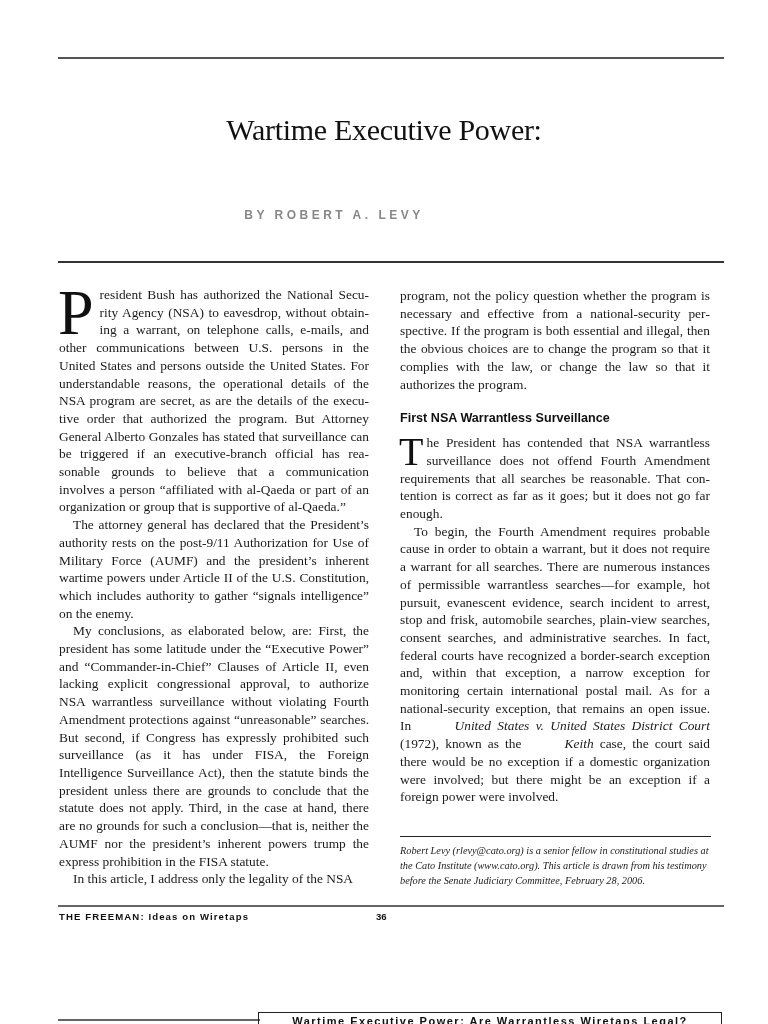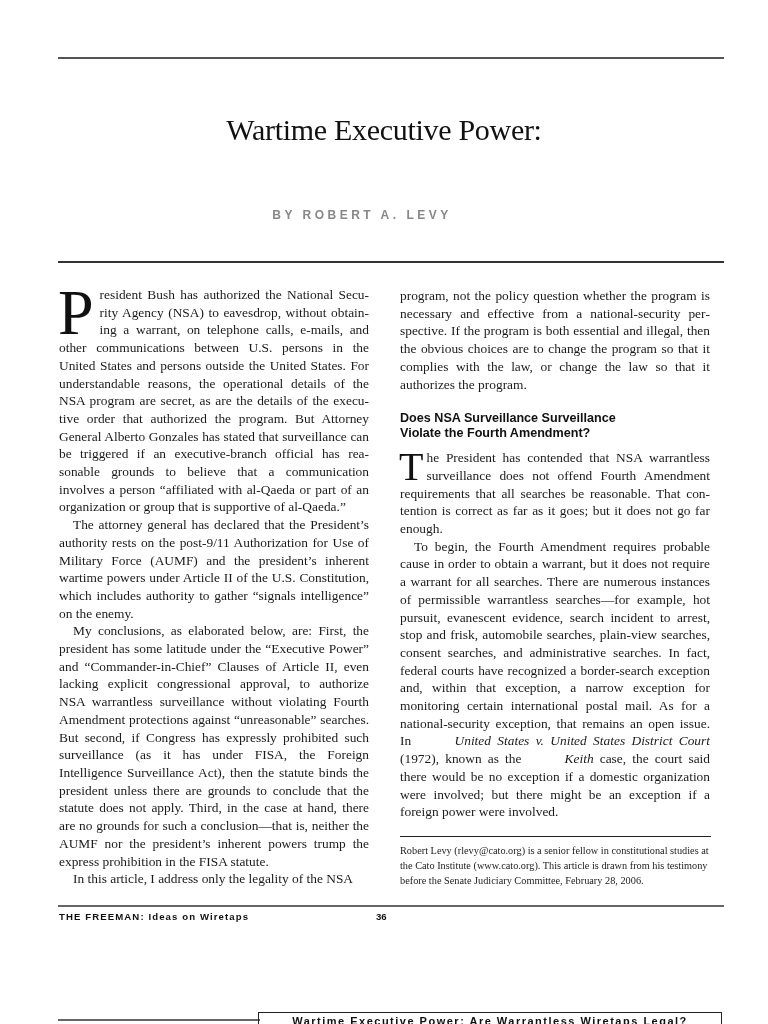--- a/index.html
+++ b/index.html
@@ -4,32 +4,32 @@
   <style>
     html, body { margin: 0; padding: 0; background: #ffffff; }
     body { width: 768px; height: 1024px; position: relative; overflow: hidden; color: #1a1a1a; }
     .rule { position: absolute; left: 58px; width: 666px; background: #555; }
     .rule.top { top: 57px; height: 2px; }
     .rule.mid { top: 261px; height: 2px; background: #333; }
     .rule.foot { top: 905px; height: 2px; background: #666; }
     .title { position: absolute; left: 0; width: 768px; top: 110px; text-align: center;
       font-family: "Liberation Serif", "DejaVu Serif", serif; font-size: 30px; line-height: 40px; color: #111; letter-spacing: -0.3px; }
     .byline { position: absolute; left: 0; width: 668px; top: 208px; text-align: center;
-      font-family: "Liberation Sans", "DejaVu Sans", sans-serif; font-weight: bold; font-size: 12px; letter-spacing: 3.5px; color: #888; margin-left: 28px; }
+      font-family: "Liberation Sans", "DejaVu Sans", sans-serif; font-weight: bold; font-size: 12px; letter-spacing: 3.5px; color: #888; }
     .col { position: absolute; top: 286px; width: 310px;
       font-family: "Liberation Serif", "DejaVu Serif", serif; font-size: 13.4px; line-height: 17.7px; text-align: justify; color: #1a1a1a; hyphens: manual; }
     .col.left { left: 59px; }
     .col.right { left: 400px; top: 287px; }
     .col p { margin: 0; text-indent: 0; }
     .col p.indent { text-indent: 14px; }
     .dropcap-big { float: left; font-size: 64px; line-height: 50px; margin: 2px 6px 0 -1px; font-family: "Liberation Serif", "DejaVu Serif", serif; color: #111; }
     .dropcap-small { float: left; font-size: 40px; line-height: 32px; margin: 2px 3px 0 -1px; font-family: "Liberation Serif", "DejaVu Serif", serif; color: #111; }
     .section-head { font-family: "Liberation Sans", "DejaVu Sans", sans-serif; font-weight: bold; font-size: 12.6px; line-height: 15px; margin: 18px 0 8px 0; text-align: left; color: #111; }
     .bio-rule { position: absolute; left: 400px; width: 311px; top: 836px; height: 1px; background: #222; }
-    .bio { position: absolute; left: 400px; top: 843px; width: 312px; font-family: "Liberation Serif", "DejaVu Serif", serif; font-size: 10.3px; line-height: 15px; color: #222; }
+    .bio { position: absolute; left: 400px; top: 843px; width: 312px; font-family: "Liberation Serif", "DejaVu Serif", serif; font-style: italic; font-size: 10.3px; line-height: 15px; color: #222; }
     .footer-left { position: absolute; left: 59px; top: 911px; font-family: "Liberation Sans", "DejaVu Sans", sans-serif; font-weight: bold; font-size: 9.6px; letter-spacing: 1.1px; color: #111; }
     .footer-page { position: absolute; left: 376px; top: 911px; font-family: "Liberation Sans", "DejaVu Sans", sans-serif; font-weight: bold; font-size: 9.6px; color: #111; }
     .next-rule { position: absolute; left: 58px; top: 1019px; width: 202px; height: 2px; background: #666; }
     .next-box { position: absolute; left: 258px; top: 1012px; width: 464px; height: 18px; border: 1px solid #222; border-bottom: none; box-sizing: border-box;
       font-family: "Liberation Sans", "DejaVu Sans", sans-serif; font-weight: bold; font-size: 11px; letter-spacing: 1.5px; text-align: center; padding-top: 2px; color: #111; white-space: nowrap; overflow: hidden; }
     em { font-style: italic; margin-left: 37px; }
   </style>
 </head>
 <body>
 
@@ -46,22 +46,21 @@
   <div class="col left">
     <p><span class="dropcap-big">P</span><span>resident Bush has authorized the National Secu­rity Agency (NSA) to eavesdrop, without obtain­ing a warrant, on telephone calls, e-mails, and other communications between U.S. persons in the United States and persons outside the United States. For understandable reasons, the operational details of the NSA program are secret, as are the details of the execu­tive order that authorized the program. But Attorney General Alberto Gonzales has stated that surveillance can be triggered if an executive-branch official has rea­sonable grounds to believe that a communication involves a person “affiliated with al-Qaeda or part of an organization or group that is supportive of al-Qaeda.”</span></p>
     <p class="indent">The attorney general has declared that the President’s authority rests on the post-9/11 Authorization for Use of Military Force (AUMF) and the president’s inherent wartime powers under Article II of the U.S. Constitu­tion, which includes authority to gather “signals intelli­gence” on the enemy.</p>
     <p class="indent">My conclusions, as elaborated below, are: First, the president has some latitude under the “Executive Power” and “Commander-in-Chief” Clauses of Article II, even lacking explicit congressional approval, to authorize NSA warrantless surveillance without violat­ing Fourth Amendment protections against “unreason­able” searches. But second, if Congress has expressly prohibited such surveillance (as it has under FISA, the Foreign Intelligence Surveillance Act), then the statute binds the president unless there are grounds to conclude that the statute does not apply. Third, in the case at hand, there are no grounds for such a conclusion—that is, nei­ther the AUMF nor the president’s inherent powers trump the express prohibition in the FISA statute.</p>
     <p class="indent">In this article, I address only the legality of the NSA</p>
   </div>
 
   <div class="col right">
     <p>program, not the policy question whether the program is necessary and effective from a national-security per­spective. If the program is both essential and illegal, then the obvious choices are to change the program so that it complies with the law, or change the law so that it authorizes the program.</p>
     <div class="section-head">
-      <div>Does NSA Surveillance Surveillance</div>
-      <div>Violate the Fourth Amendment?</div>
+      <div>First NSA Warrantless Surveillance</div>
     </div>
     <p><span class="dropcap-small">T</span><span>he President has contended that NSA warrantless surveillance does not offend Fourth Amendment requirements that all searches be reasonable. That con­tention is correct as far as it goes; but it does not go far enough.</span></p>
     <p class="indent"><span>To begin, the Fourth Amendment requires probable cause in order to obtain a warrant, but it does not require a warrant for all searches. There are numerous instances of permissible warrantless searches—for exam­ple, hot pursuit, evanescent evidence, search incident to arrest, stop and frisk, automobile searches, plain-view searches, consent searches, and administrative searches. In fact, federal courts have recognized a border-search exception and, within that exception, a narrow excep­tion for monitoring certain international postal mail. As for a national-security exception, that remains an open issue. In </span><em>United States v. United States District Court</em><span> (1972), known as the </span><em>Keith</em><span> case, the court said there would be no exception if a domestic organization were involved; but there might be an exception if a foreign power were involved.</span></p>
   </div>
 
   <div class="bio-rule"></div>
   <div class="bio">Robert Levy (rlevy@cato.org) is a senior fellow in constitutional studies at the Cato Institute (www.cato.org). This article is drawn from his testimony before the Senate Judiciary Committee, February 28, 2006.</div>
 
   <div class="rule foot"></div>
   <div class="footer-left">THE FREEMAN: Ideas on Wiretaps</div>

